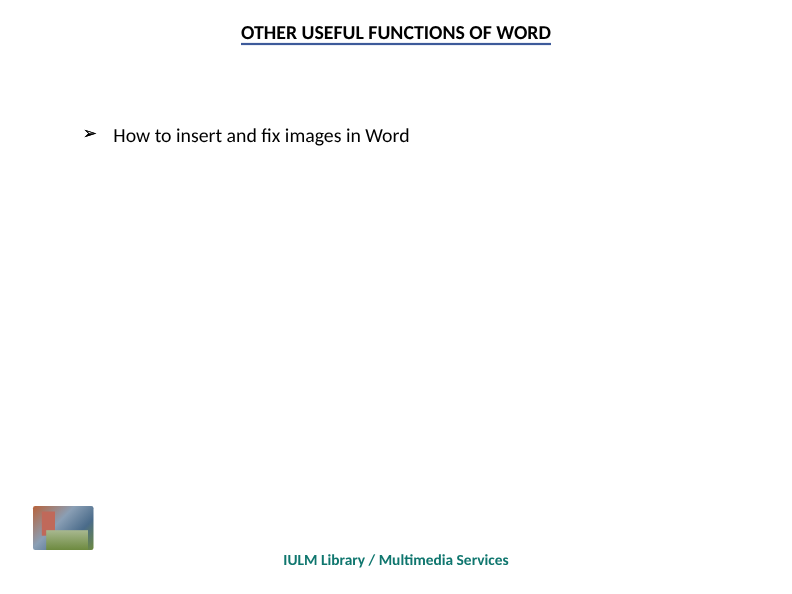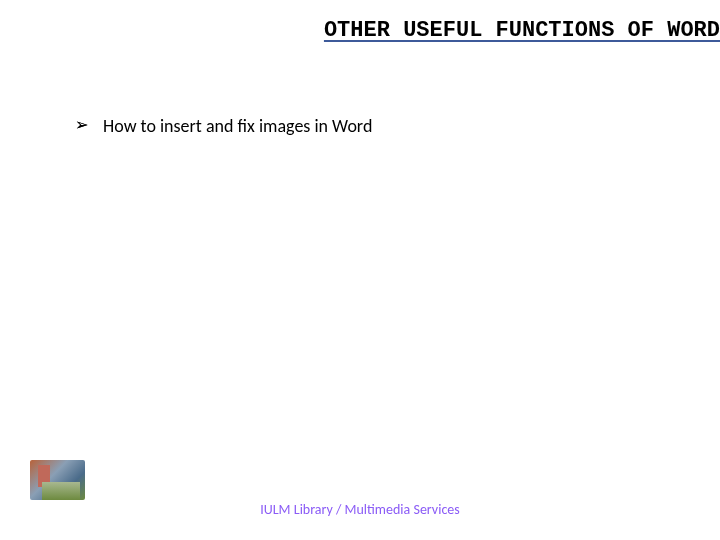--- a/index.html
+++ b/index.html
@@ -9,30 +9,29 @@
     }
     body {
       width: 720px;
       height: 540px;
       background: #ffffff;
       font-family: Calibri, "Segoe UI", Arial, sans-serif;
       position: relative;
       overflow: hidden;
     }
     .slide-title {
-      text-align: right;
+      text-align: center;
       padding-top: 18px;
-      font-size: 22px;
+      font-size: 18px;
       font-weight: bold;
       color: #000000;
       text-decoration: underline;
       text-decoration-color: #3d5a9a;
       text-underline-offset: 4px;
       text-decoration-thickness: 2px;
-      font-family: Liberation Mono, monospace;
     }
     .content-area {
       padding: 60px 75px 0 75px;
     }
     .bullet-list {
       list-style: none;
     }
     .bullet-item {
       position: relative;
       padding-left: 28px;
@@ -48,22 +47,22 @@
       font-size: 16px;
       color: #000000;
     }
     .footer {
       position: absolute;
       bottom: 22px;
       left: 0;
       width: 100%;
       text-align: center;
       font-size: 14px;
-      font-weight: normal;
-      color: #8b5cf6;
+      font-weight: bold;
+      color: #0f766e;
       margin-top: 24px;
     }
     .logo-image {
       position: absolute;
       bottom: 40px;
       left: 30px;
       width: 55px;
       height: 40px;
       background: linear-gradient(135deg, #b8623a 0%, #8a9fb5 40%, #4a6b8a 70%, #6d8a3f 100%);
       border-radius: 2px;

